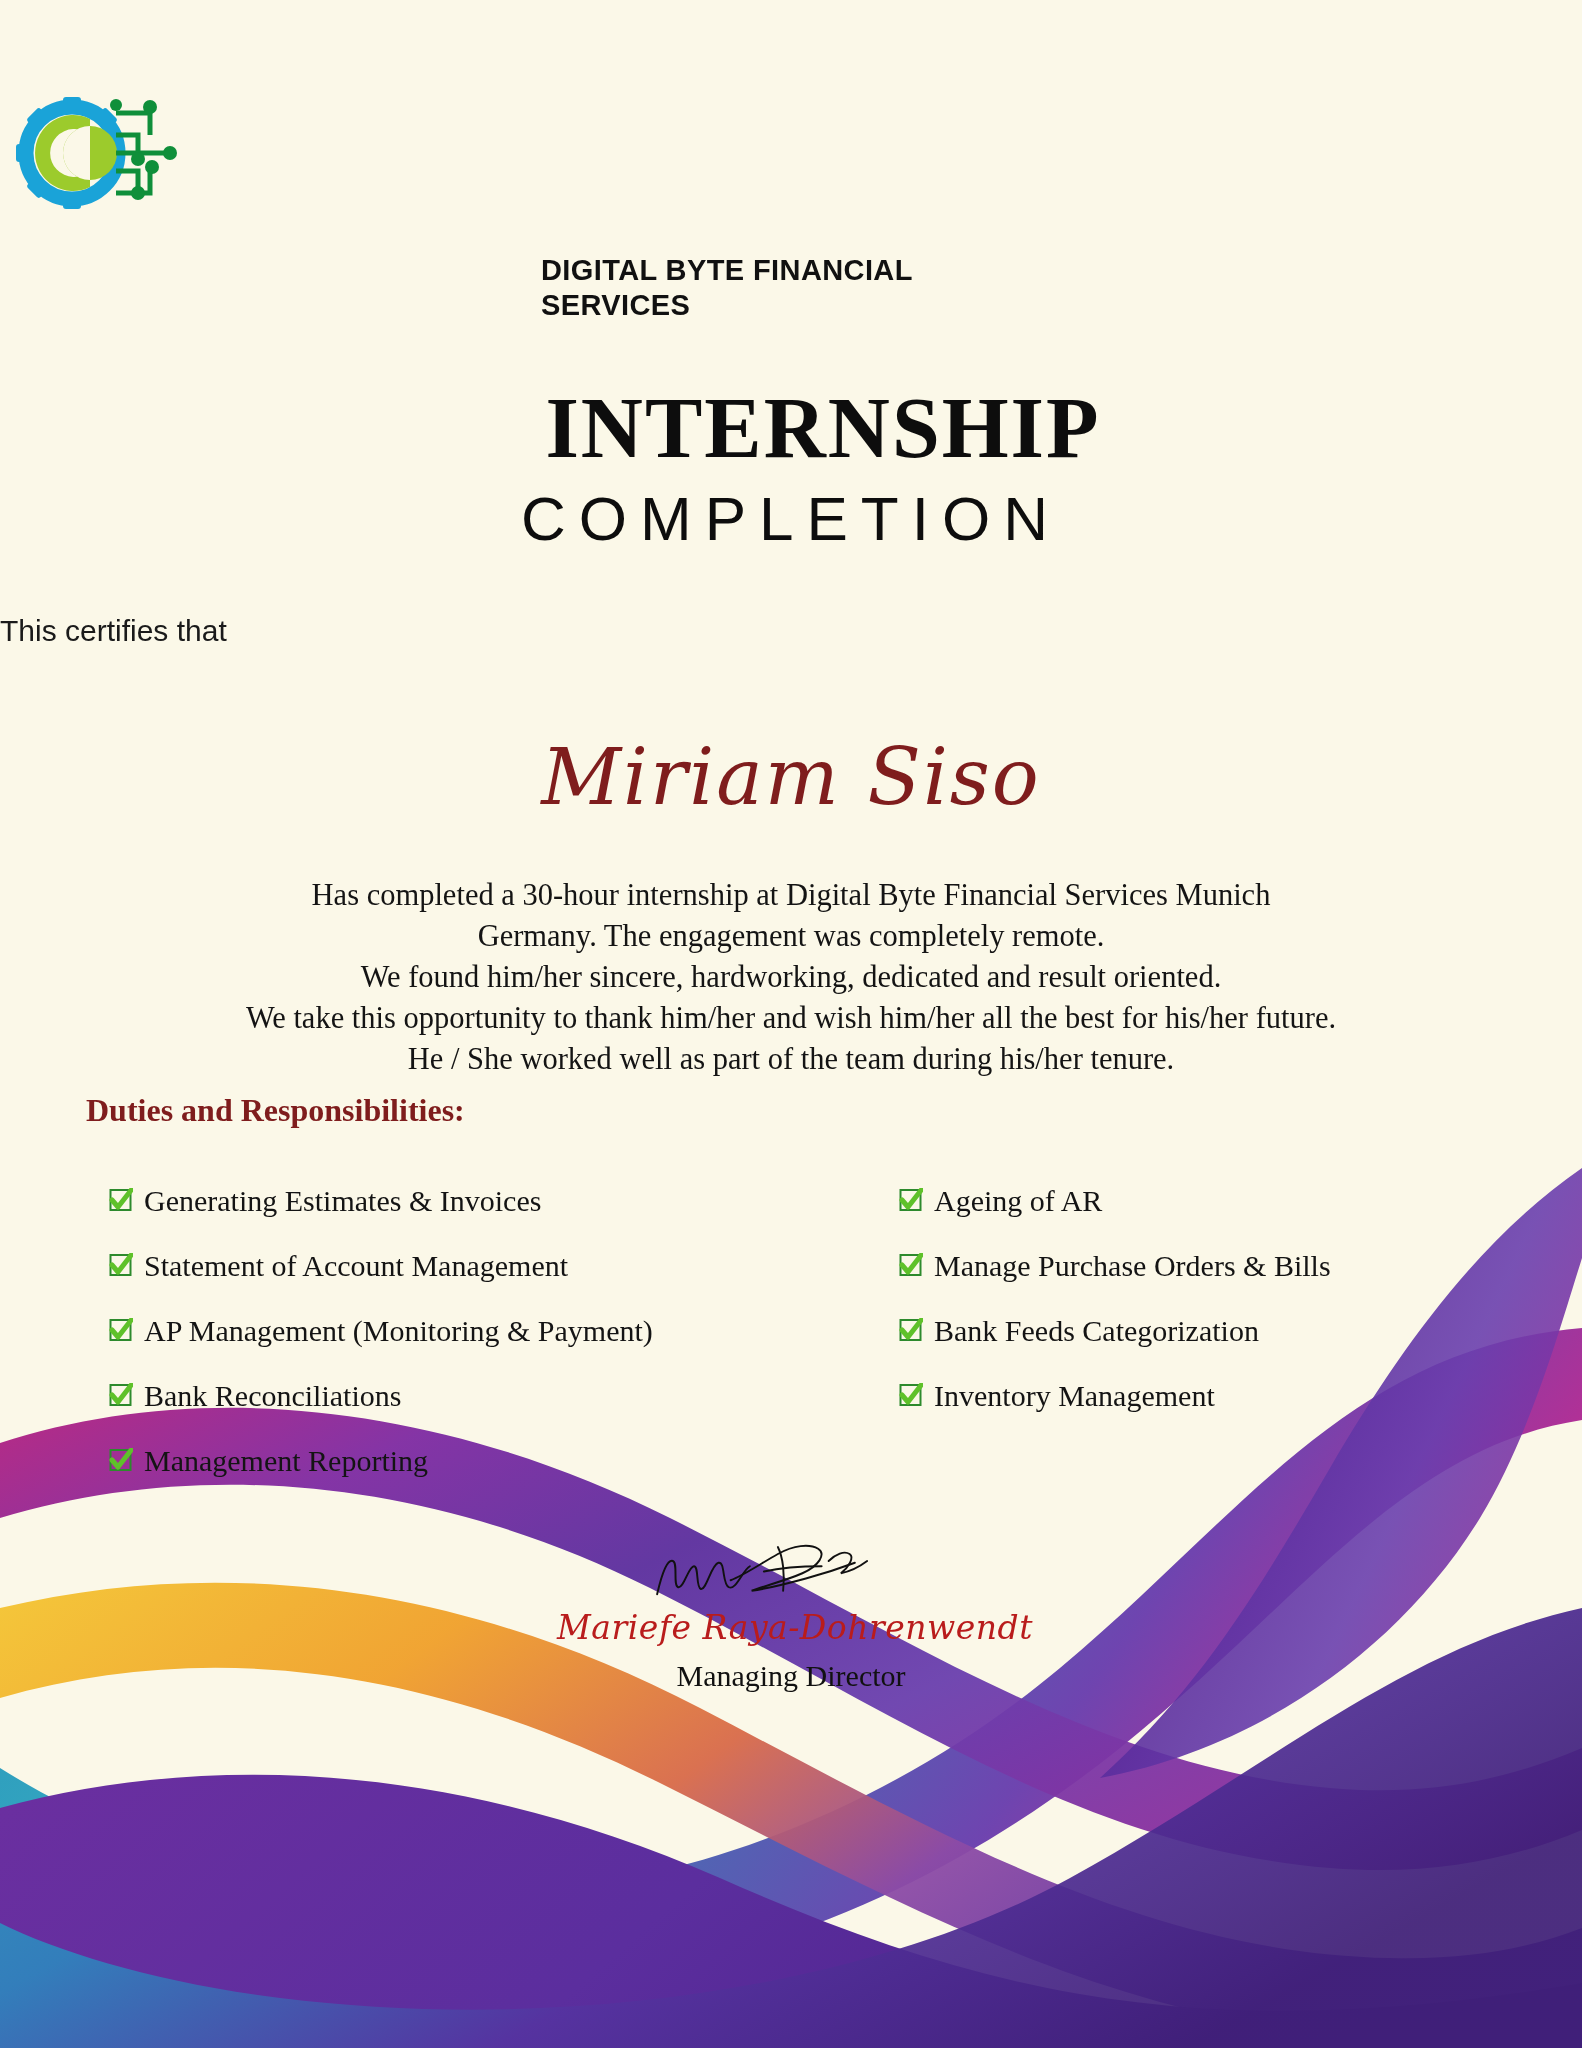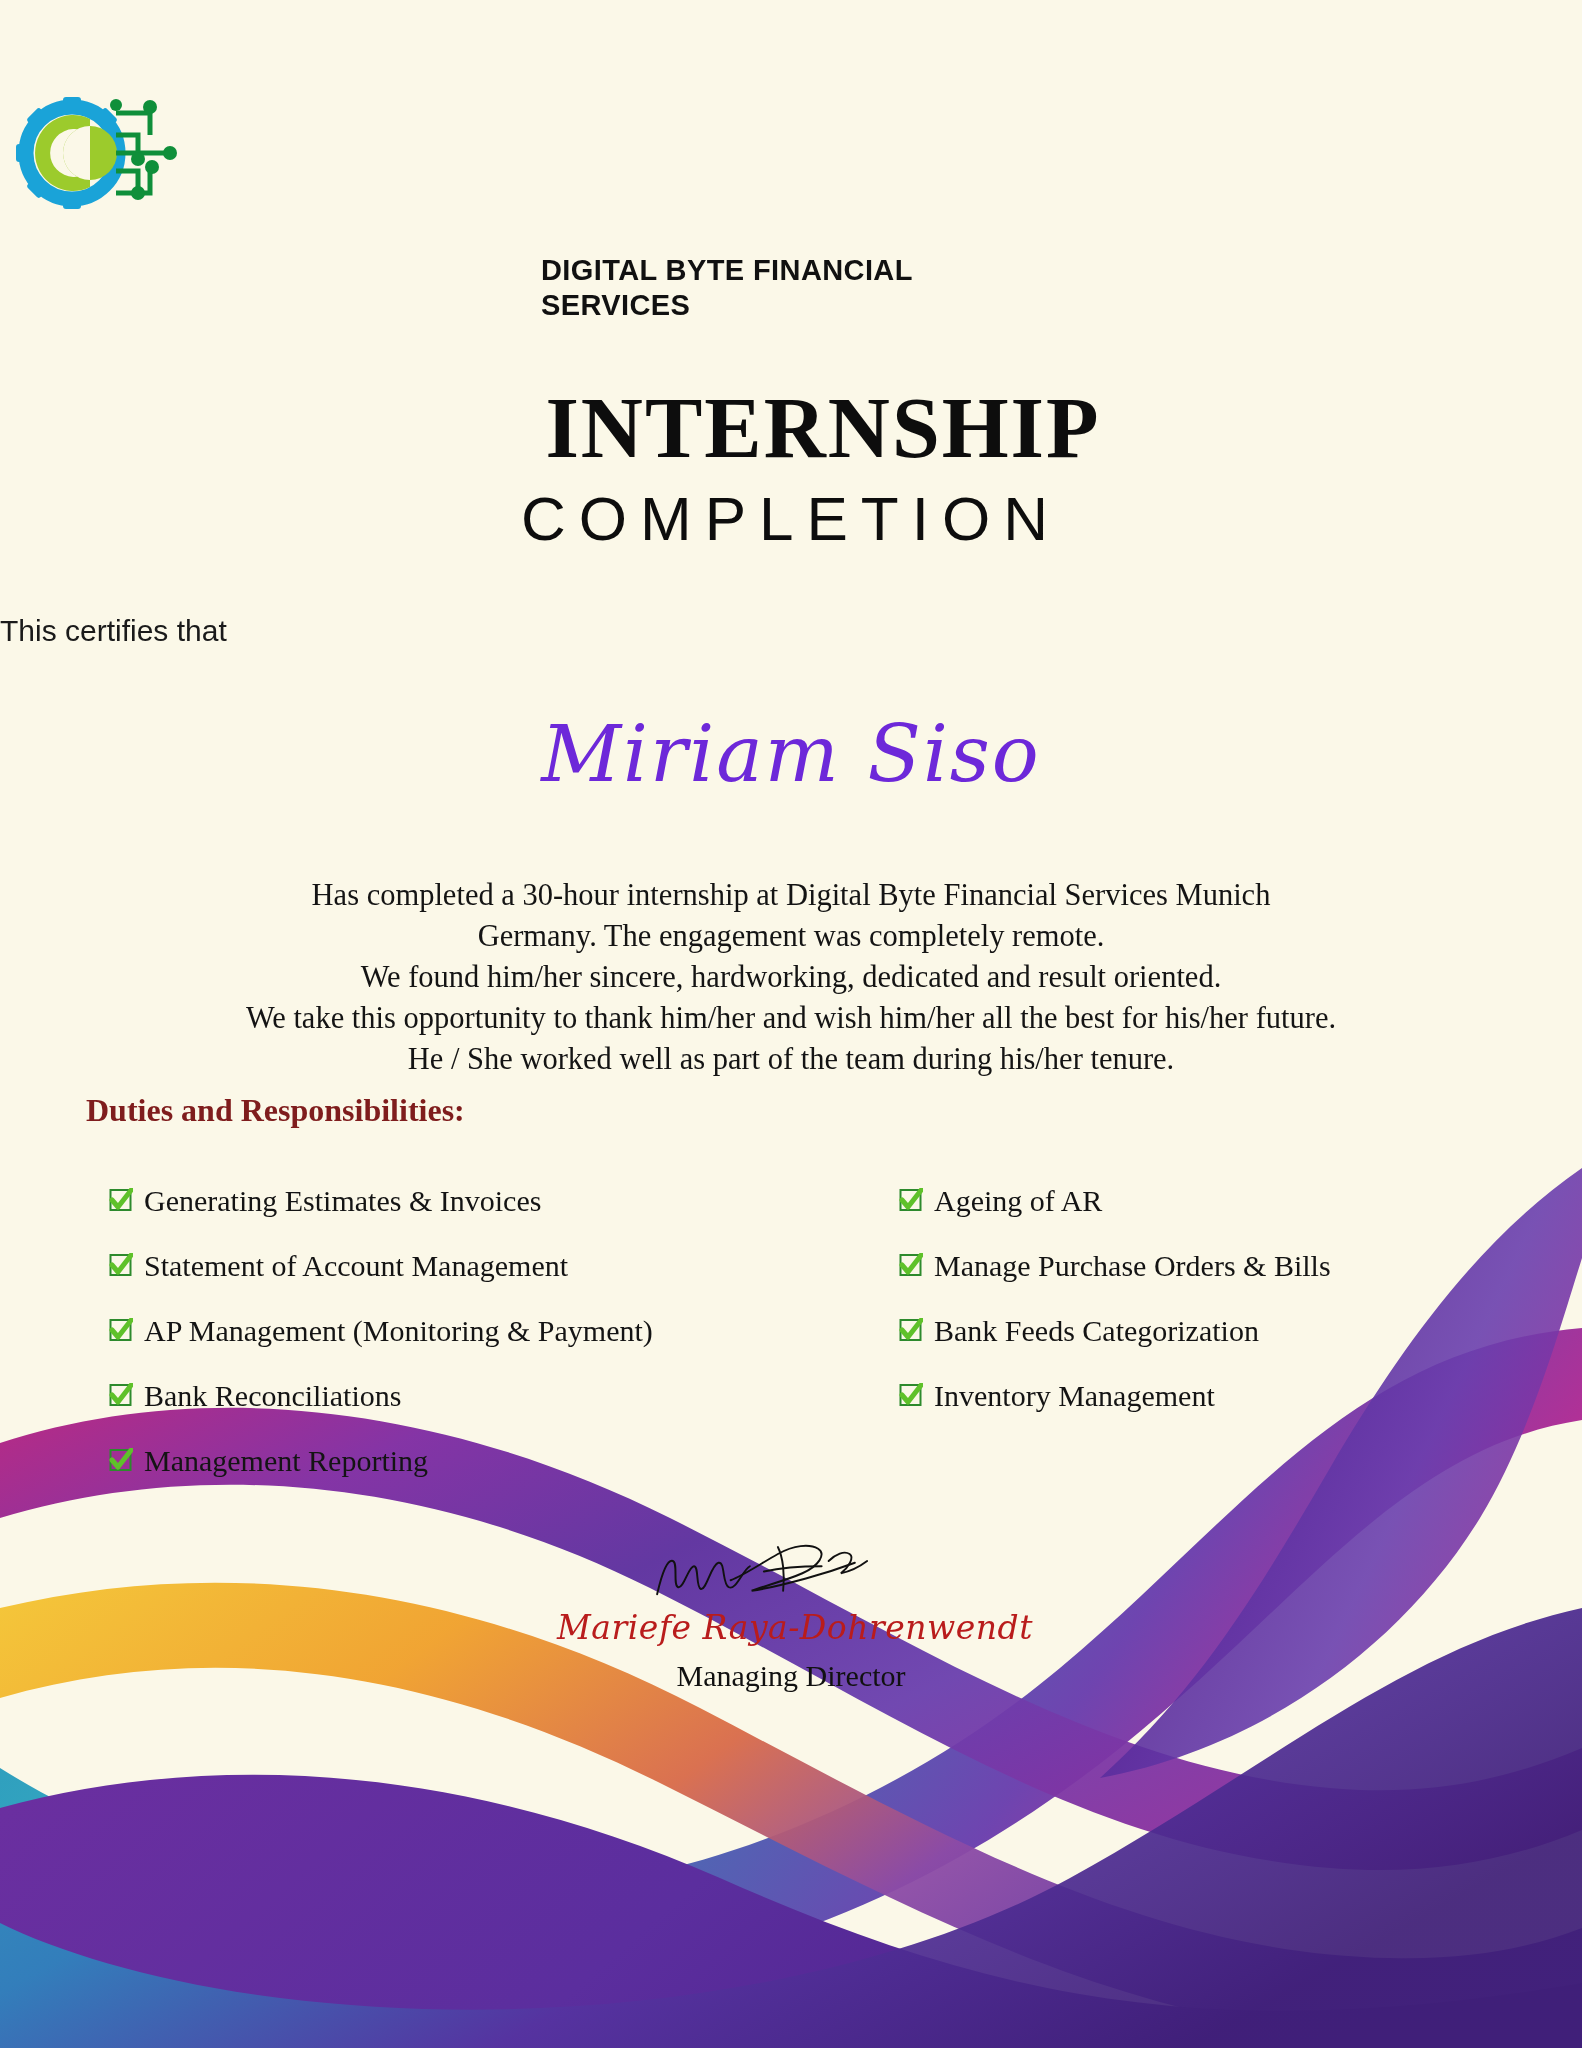--- a/index.html
+++ b/index.html
@@ -87,27 +87,27 @@
     top: 614px;
     width: 100%;
     font-family: "Liberation Sans", sans-serif;
     font-size: 30px;
     color: #1a1a1a;
     z-index: 3;
   }
 
   .recipient {
     position: absolute;
-    top: 709px;
+    top: 732px;
     width: 100%;
     text-align: center;
     font-family: "DejaVu Serif", serif;
     font-style: italic;
     font-size: 78px;
-    color: #6d28d9;
+    color: #7f1d1d;
     letter-spacing: 2px;
     z-index: 3;
   }
 
   .body-text {
     position: absolute;
     top: 875px;
     left: 0;
     width: 1582px;
     text-align: center;

